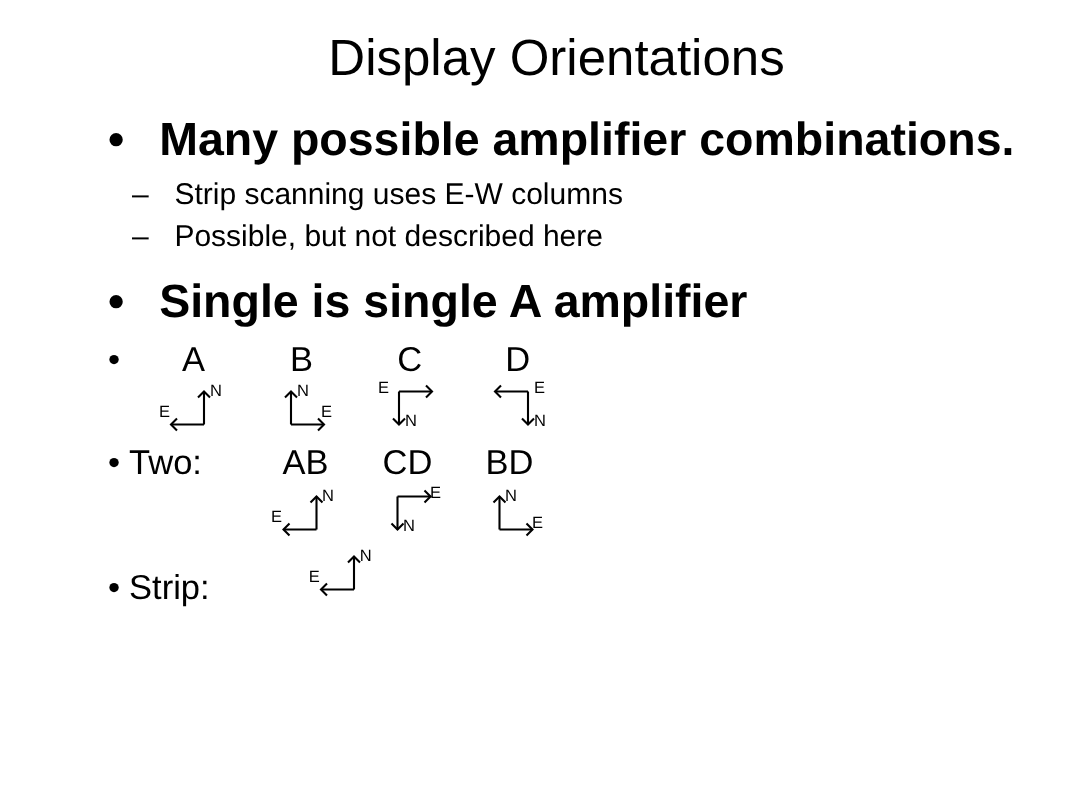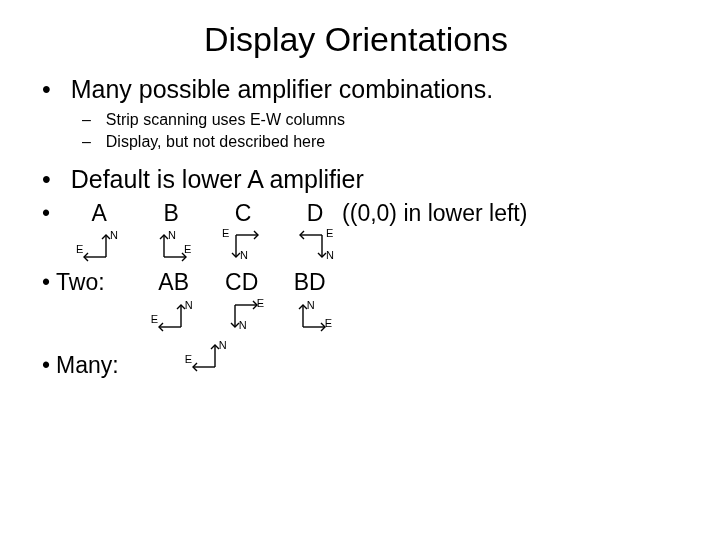--- a/index.html
+++ b/index.html
@@ -6,37 +6,38 @@
   body {
     width: 720px;
     height: 540px;
     background: #fff;
     font-family: Arial, Helvetica, sans-serif;
     color: #000;
     position: relative;
     overflow: hidden;
   }
   .slide {
-    padding: 20px 40px 20px 32px;
+    padding: 20px 40px 20px 62px;
   }
   .title {
     font-size: 34px;
     text-align: center;
     margin-bottom: 14px;
     font-weight: normal;
   }
   .bullet-1 {
-    font-size: 25px;
+    font-size: 31px;
     margin-left: 10px;
     margin-bottom: 4px;
     line-height: 1.3;
+    font-weight: bold;
   }
   .bullet-2 {
-    font-size: 16px;
-    margin-left: 50px;
+    font-size: 20px;
+    margin-left: 26px;
     margin-bottom: 2px;
     line-height: 1.3;
   }
   .bullet-line {
     display: flex;
     align-items: baseline;
     margin-left: 10px;
     margin-bottom: 4px;
   }
   .bullet-label {
@@ -88,29 +89,29 @@
 
   <div class="bullet-2">
     <span>–</span>
     <span class="sp" style="width:6px"></span>
     <span>Strip scanning uses E-W columns</span>
   </div>
 
   <div class="bullet-2">
     <span>–</span>
     <span class="sp" style="width:6px"></span>
-    <span>Display, but not described here</span>
+    <span>Possible, but not described here</span>
   </div>
 
   <div class="gap-bullets"></div>
 
   <div class="bullet-1">
     <span>•</span>
     <span class="sp" style="width:6px"></span>
-    <span>Default is lower A amplifier</span>
+    <span>Single is single A amplifier</span>
   </div>
 
   <div class="bullet-line">
     <span class="bullet-label">•</span>
     <span class="bullet-label" style="width:6px"> </span>
     <span class="sp" style="width:22px"></span>
 
     <div class="amp-cell">
       <div class="amp-label">A</div>
       <div class="arrow-box">
@@ -166,21 +167,20 @@
           <line x1="28" y1="6" x2="28" y2="28" stroke="#000" stroke-width="1.4"></line>
           <polyline points="24,24 28,28 32,24" fill="none" stroke="#000" stroke-width="1.4"></polyline>
           <line x1="28" y1="6" x2="6" y2="6" stroke="#000" stroke-width="1.4"></line>
           <polyline points="10,2 6,6 10,10" fill="none" stroke="#000" stroke-width="1.4"></polyline>
         </svg>
         <span class="lbl-e" style="left:32px; top:-2px;">E</span>
         <span class="lbl-n" style="left:32px; top:20px;">N</span>
       </div>
     </div>
 
-    <span class="amp-trailing">((0,0) in lower left)</span>
   </div>
 
   <div class="bullet-line" style="margin-top:6px">
     <span class="bullet-label">•</span>
     <span class="bullet-label" style="width:6px"> </span>
     <span class="bullet-label">Two:</span>
     <span class="sp" style="width:48px"></span>
 
     <div class="amp-cell">
       <div class="amp-label">AB</div>
@@ -227,21 +227,21 @@
         <span class="lbl-e" style="left:36px; top:18px;">E</span>
       </div>
     </div>
 
     <span class="sp" style="width:20px"></span>
   </div>
 
   <div class="bullet-line" style="margin-top:6px">
     <span class="bullet-label">•</span>
     <span class="bullet-label" style="width:6px"> </span>
-    <span class="bullet-label">Many:</span>
+    <span class="bullet-label">Strip:</span>
     <span class="sp" style="width:48px"></span>
 
     <div class="amp-cell">
       <div class="arrow-box" style="align-self:flex-start; margin-left:20px;">
         <svg class="arrow-svg" width="42" height="34">
           <line x1="28" y1="28" x2="28" y2="6" stroke="#000" stroke-width="1.4"></line>
           <polyline points="24,10 28,6 32,10" fill="none" stroke="#000" stroke-width="1.4"></polyline>
           <line x1="28" y1="28" x2="6" y2="28" stroke="#000" stroke-width="1.4"></line>
           <polyline points="10,24 6,28 10,32" fill="none" stroke="#000" stroke-width="1.4"></polyline>
         </svg>

